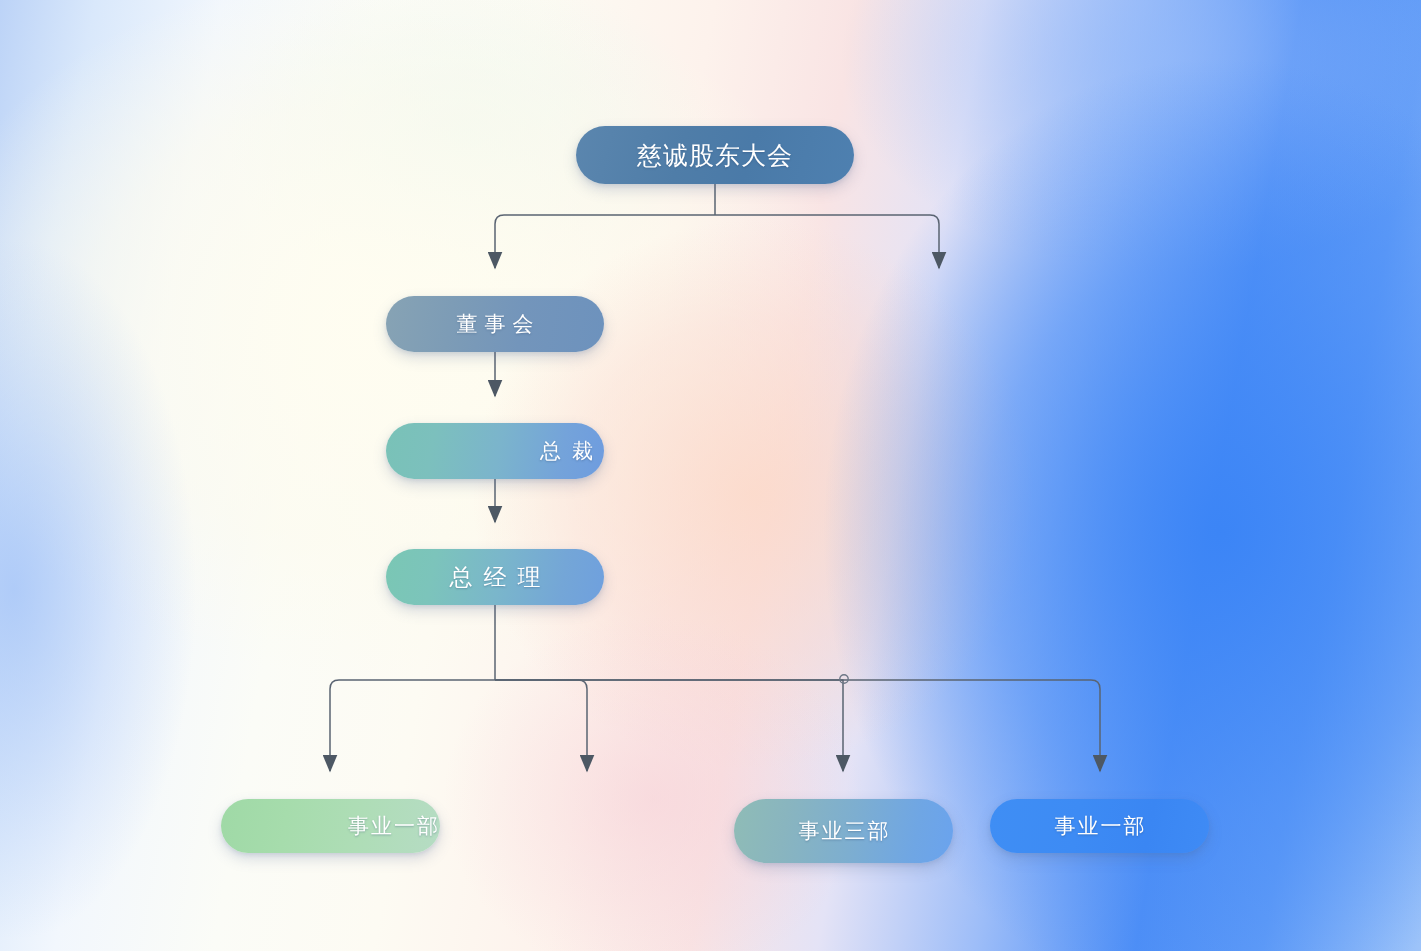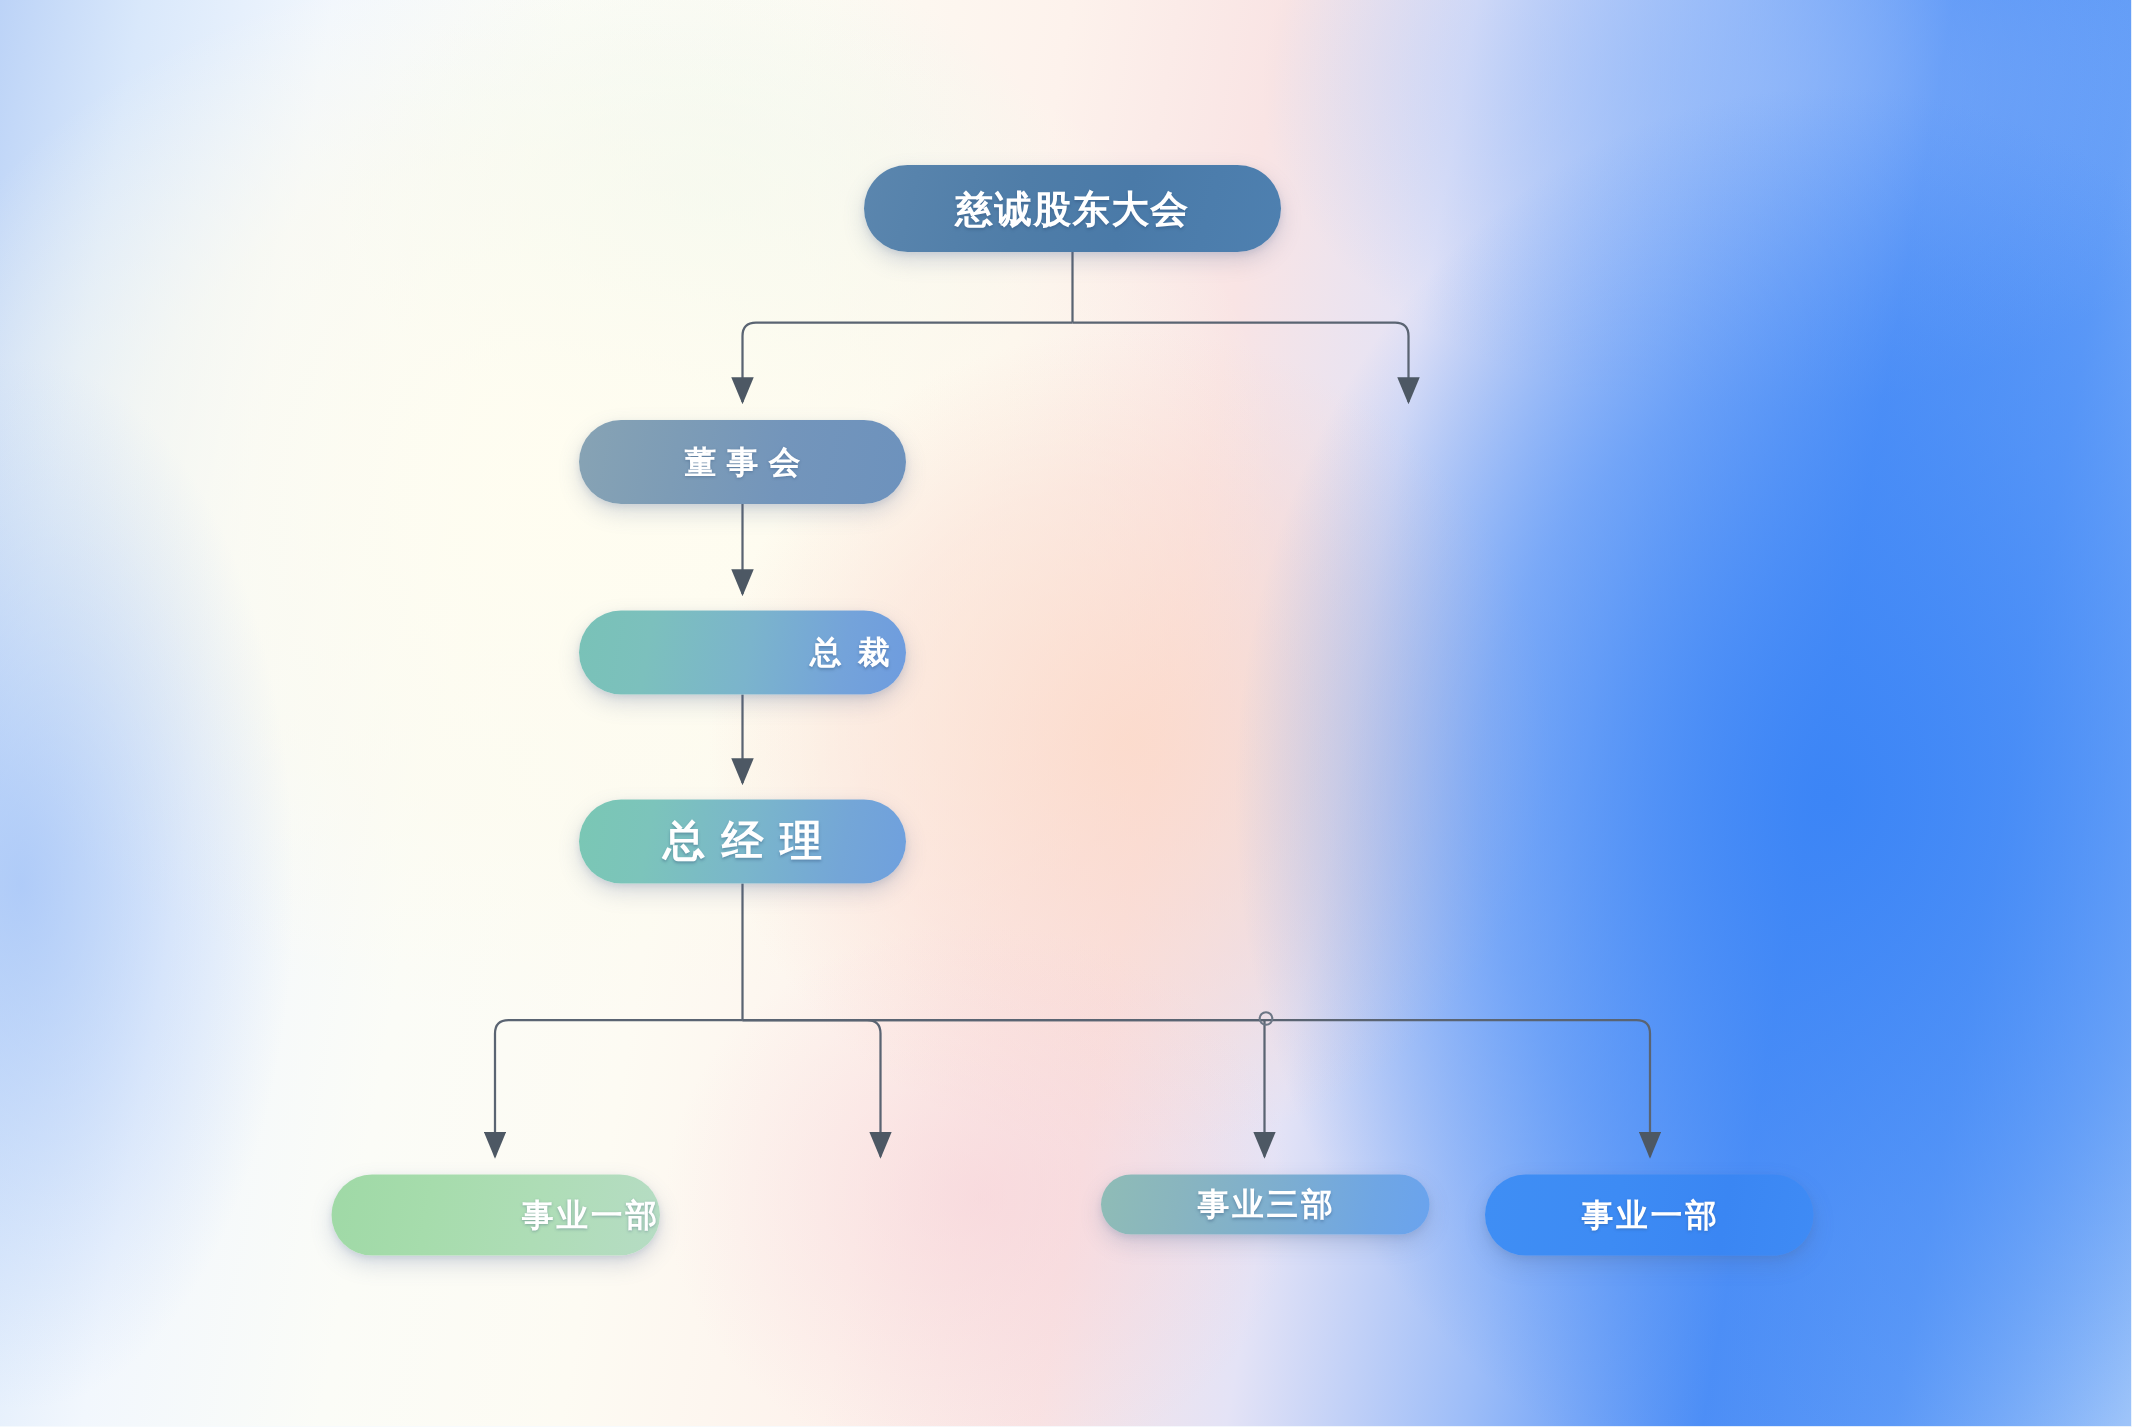--- a/index.html
+++ b/index.html
@@ -91,26 +91,27 @@
 
   
   .node {
     position: absolute;
     display: flex;
     align-items: center;
     justify-content: center;
     box-sizing: border-box;
     border-radius: 999px;
     color: #ffffff;
-    font-weight: bold;
+    font-weight: normal;
     text-align: center;
     white-space: nowrap;
     box-shadow: 0 6px 14px rgba(80,105,150,0.22),
                 0 2px 4px rgba(80,105,150,0.14);
     user-select: none;
+    margin-top: 16px;
   }
   .node .node-label {
     display: block;
     text-shadow: 0 1px 2px rgba(40,70,110,0.35);
   }
 
   .n-shareholders {
     left: 576px; top: 110px; width: 278px; height: 58px;
     font-size: 25px; letter-spacing: 1px;
     background: linear-gradient(105deg, #5b86ae 0%, #4f7da8 38%, #4a7aa8 62%, #4e80b0 100%);
@@ -127,37 +128,37 @@
     background: linear-gradient(100deg, #87b5ad 0%, #85ad b3 0%, #82aab5 32%, #7a9fbe 70%, #7496c4 100%);
   }
   .n-president {
     left: 386px; top: 407px; width: 218px; height: 56px;
     font-size: 21px; letter-spacing: 11px; text-indent: 11px;
     background: linear-gradient(100deg, #79c2b7 0%, #7cc0bd 22%, #7bb4cc 52%, #74a3da 80%, #6e9cdf 100%);
     justify-content: flex-end;
   }
   .n-gm {
     left: 386px; top: 533px; width: 218px; height: 56px;
-    font-size: 28px; letter-spacing: 11px; text-indent: 11px;
+    font-size: 23px; letter-spacing: 11px; text-indent: 11px;
     background: linear-gradient(100deg, #7ac7b4 0%, #7cc4bb 22%, #7ab6cb 52%, #74a6d7 80%, #6fa0de 100%);
   }
 
   .n-div1 {
     left: 221px; top: 783px; width: 219px; height: 54px;
     font-size: 21px; letter-spacing: 2px; text-indent: 2px;
     background: linear-gradient(100deg, #9fd9a6 0%, #a6dcac 30%, #aeddb6 62%, #b6dcc4 100%);
     justify-content: flex-end;
   }
   .n-div2 {
     left: 478px; top: 783px; width: 219px; height: 54px;
     font-size: 21px; letter-spacing: 2px; text-indent: 2px;
     background: linear-gradient(100deg, #9ed29c 0%, #a3cfa9 26%, #98c2c1 58%, #89b4d6 84%, #83b0df 100%);
   }
   .n-div3 {
-    left: 734px; top: 783px; width: 219px; height: 40px;
+    left: 734px; top: 783px; width: 219px; height: 64px;
     font-size: 21px; letter-spacing: 2px; text-indent: 2px;
     background: linear-gradient(100deg, #8fbcb6 0%, #89b5bf 24%, #7daed0 54%, #6fa6e4 82%, #6aa3ee 100%);
   }
   .n-support {
     left: 990px; top: 783px; width: 219px; height: 54px;
     font-size: 21px; letter-spacing: 2px; text-indent: 2px;
     background: linear-gradient(100deg, #3f8ef4 0%, #3d8bf4 40%, #3a86f3 72%, #3f8bf5 100%);
   }
 </style>
 </head>

